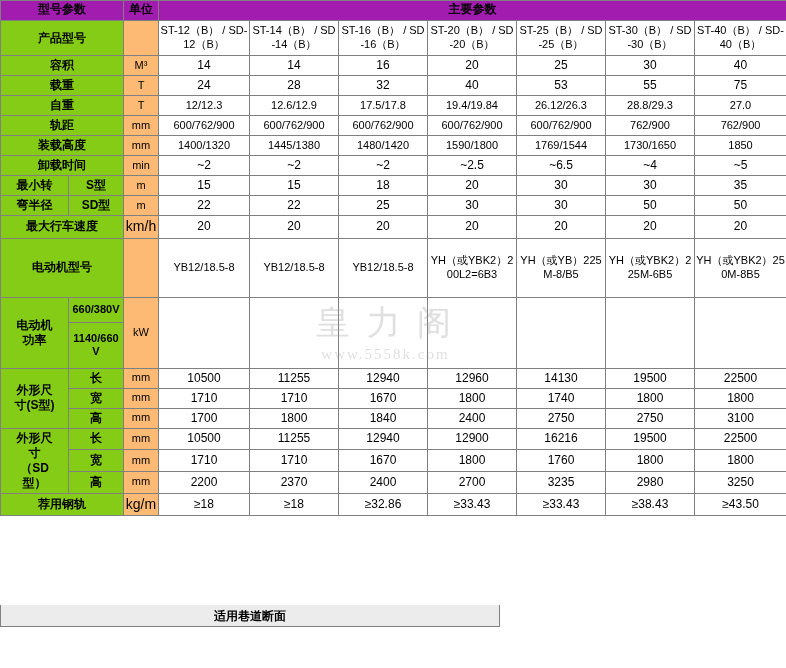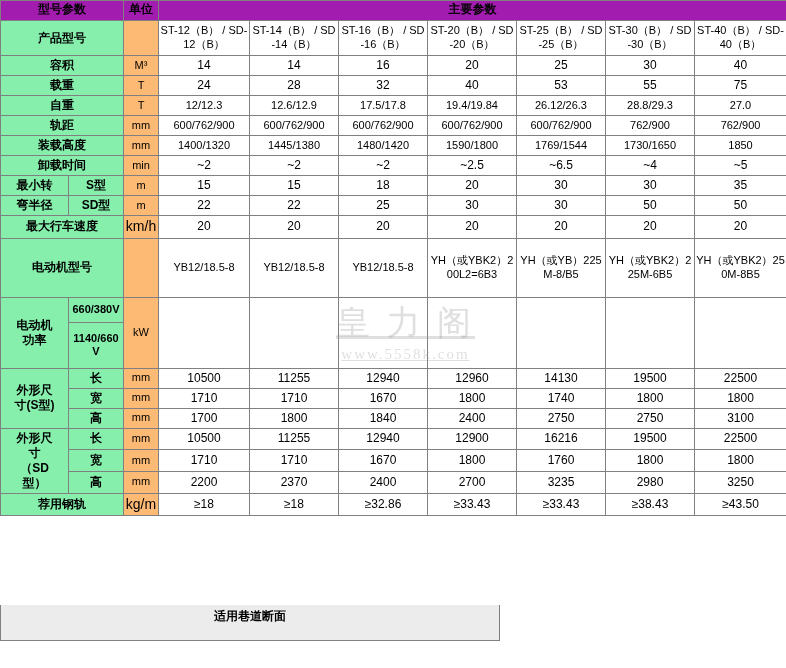--- a/index.html
+++ b/index.html
@@ -27,21 +27,21 @@
     padding: 2px 1px;
     line-height: 1.25;
     word-break: break-all;
   }
   .hdr {
     background: #a21caf;
     font-weight: bold;
     font-family: Liberation Mono, monospace;
   }
   .lbl {
-    background: #86efac;
+    background: #84cc16;
     font-weight: bold;
   }
   .unit {
     background: #fdba74;
     font-size: 11px;
   }
   .val {
     background: #ffffff;
   }
   .small {
@@ -49,29 +49,28 @@
   }
   .xsmall {
     font-size: 14px;
   }
   .tall {
     height: 30px;
     margin-top: 33px;
   }
   .watermark {
     position: absolute;
-    left: 336px;
+    left: 316px;
     top: 300px;
     font-size: 34px;
     color: rgba(150,150,150,0.30);
     font-family: "Liberation Serif", serif;
     letter-spacing: 4px;
     pointer-events: none;
     user-select: none;
-    text-decoration: underline;
   }
   .watermark small {
     display: block;
     font-size: 15px;
     letter-spacing: 2px;
     text-align: center;
     margin-top: 0;
   }
   .bottom-strip {
     position: absolute;
@@ -79,21 +78,21 @@
     top: 605px;
     width: 786px;
     height: 63px;
     background: #ffffff;
   }
   .cut-row {
     position: absolute;
     left: 0;
     top: 605px;
     width: 500px;
-    height: 36px;
+    height: 22px;
     border-left: 1px solid #808080;
     border-right: 1px solid #808080;
     border-bottom: 1px solid #808080;
     box-sizing: border-box;
     background: #ececec;
     font-size: 12px;
     font-weight: bold;
     text-align: center;
     line-height: 22px;
     overflow: hidden;

